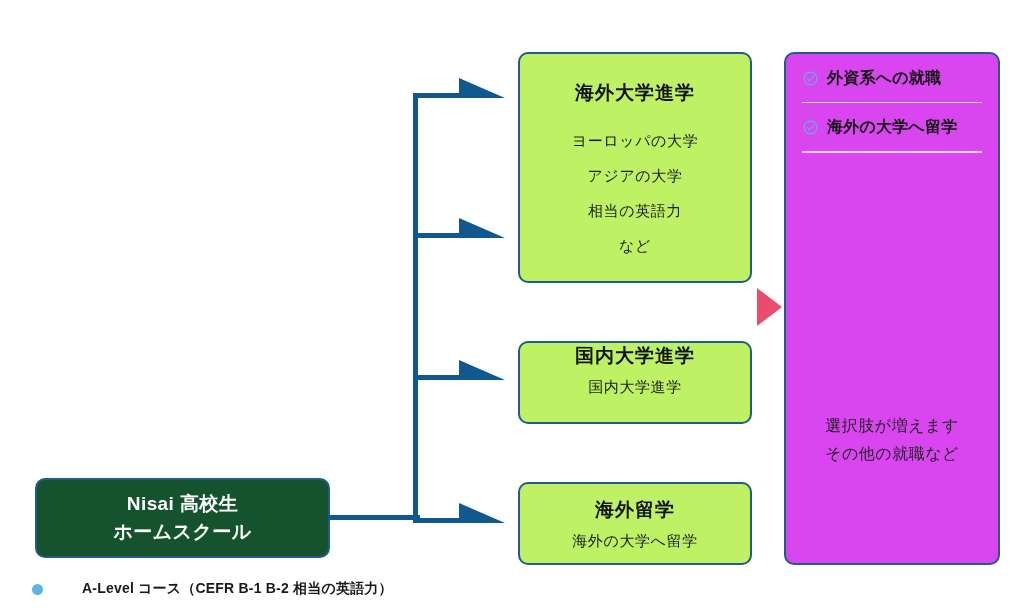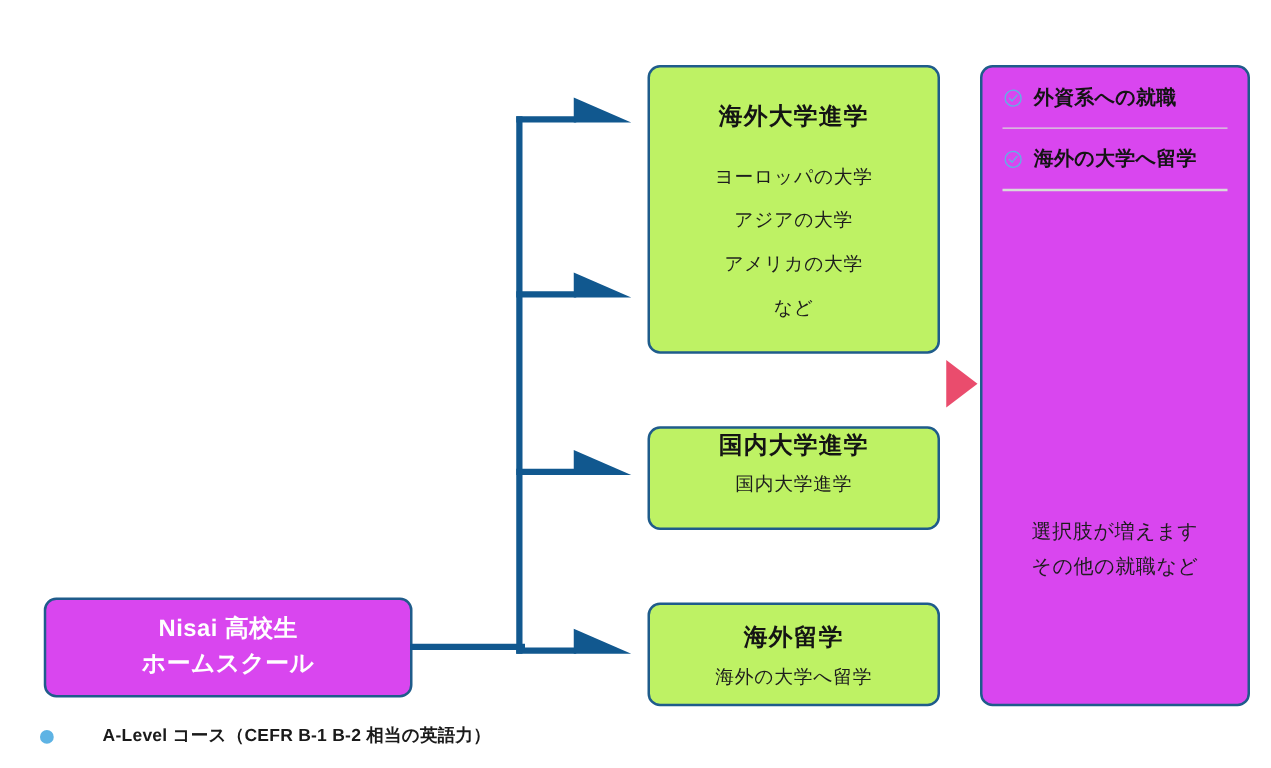--- a/index.html
+++ b/index.html
@@ -20,21 +20,21 @@
   }
 
   
   .source-box {
     position: absolute;
     left: 35px;
     top: 478px;
     width: 295px;
     height: 80px;
     box-sizing: border-box;
-    background: #d946ef;
+    background: #14532d;
     border: 2px solid #1f5c8b;
     border-radius: 10px;
     display: flex;
     flex-direction: column;
     align-items: center;
     justify-content: center;
     color: #ffffff;
     line-height: 1.45;
   }
   .source-line {
@@ -213,21 +213,21 @@
 
   <div class="conn conn-h" style="left:413px; top:518px; width:48px;"></div>
   <div class="arrow-head" style="left:459px; top:503px;"></div>
 
   <div class="red-arrow" style="left:757px; top:288px;"></div>
 
   <div class="card" id="card-overseas-univ">
     <div class="card-title">海外大学進学</div>
     <div class="card-item">ヨーロッパの大学</div>
     <div class="card-item">アジアの大学</div>
-    <div class="card-item">アメリカの大学</div>
+    <div class="card-item">相当の英語力</div>
     <div class="card-item">など</div>
   </div>
 
   <div class="card" id="card-domestic-univ">
     <div class="card-title">国内大学進学</div>
     <div class="card-item">国内大学進学</div>
   </div>
 
   <div class="card" id="card-study-abroad">
     <div class="card-title">海外留学</div>

